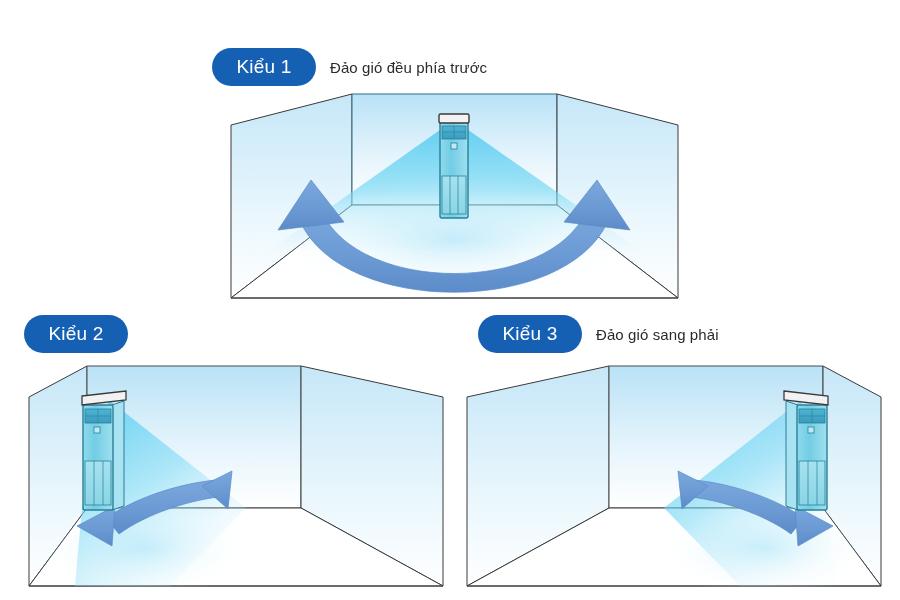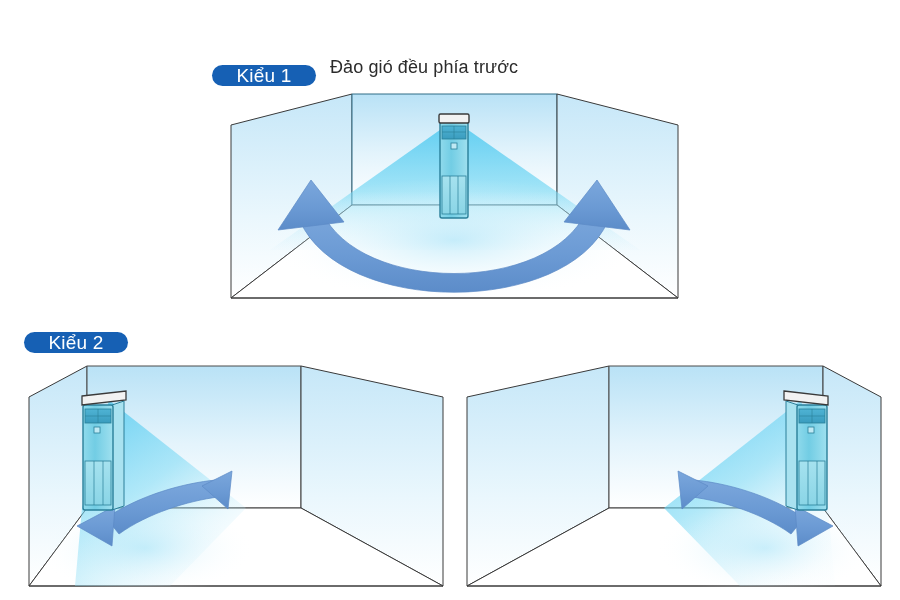--- a/index.html
+++ b/index.html
@@ -31,29 +31,28 @@
   }
   .badge {
     display: inline-flex;
     align-items: center;
     justify-content: center;
     background: #1660b4;
     color: #ffffff;
     border-radius: 999px;
     font-size: 19px;
     letter-spacing: 0.2px;
-    height: 21px;
+    height: 38px;
     min-width: 104px;
     padding: 0 10px;
     box-sizing: border-box;
-    margin-top: 17px;
   }
   .label-text {
     color: #2b2b2b;
-    font-size: 18px;
+    font-size: 15px;
     letter-spacing: 0.1px;
   }
 
   .room-svg { display: block; }
 </style>
 </head>
 <body>
 
 <div id="stage">
 
@@ -189,20 +188,24 @@
         <line x1="65" y1="58" x2="91" y2="58" stroke="#2a7f99" stroke-width="0.6"></line>
         <line x1="78" y1="51" x2="78" y2="65" stroke="#2a7f99" stroke-width="0.6"></line>
         <rect x="74" y="69" width="6" height="6" fill="#bfe9f4" stroke="#2a7f99" stroke-width="0.8"></rect>
         <rect x="65" y="103" width="26" height="44" fill="url(#ventGrad)" stroke="#2a7f99" stroke-width="0.8"></rect>
         <line x1="74" y1="103" x2="74" y2="147" stroke="#2a7f99" stroke-width="0.7"></line>
         <line x1="83" y1="103" x2="83" y2="147" stroke="#2a7f99" stroke-width="0.7"></line>
       </g>
     </svg>
   </div>
 
+  <div class="label-row" style="left:478px; top:315px;">
+    <span class="badge">Kiểu 3</span>
+    <span class="label-text">Đảo gió sang phải</span>
+  </div>
 
   <div class="panel" style="left:458px; top:358px;">
     <svg class="room-svg" width="432" height="232" viewBox="0 0 432 232">
 
       <polygon points="9,39 151,8 151,150 9,228" fill="url(#wallGradSide)" stroke="#3a3a3a" stroke-width="1"></polygon>
       <polygon points="151,8 365,8 365,150 151,150" fill="url(#wallGrad)" stroke="#4a4a4a" stroke-width="1"></polygon>
       <polygon points="365,8 423,39 423,228 365,150" fill="url(#wallGradSide)" stroke="#3a3a3a" stroke-width="1"></polygon>
       <polygon points="9,228 151,150 365,150 423,228" fill="#ffffff" stroke="#3a3a3a" stroke-width="1"></polygon>
       <line x1="9" y1="228" x2="423" y2="228" stroke="#3a3a3a" stroke-width="1"></line>
 

